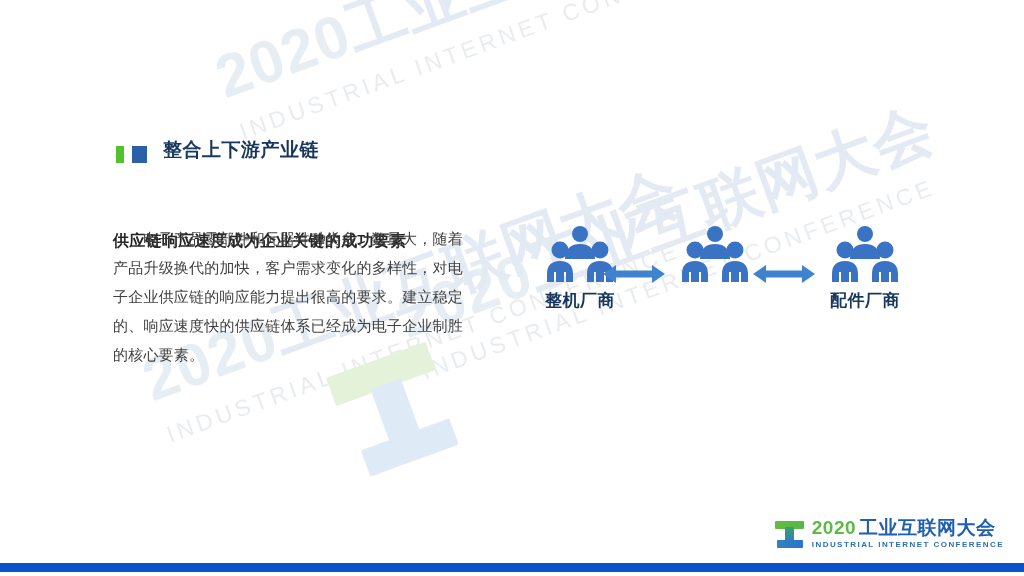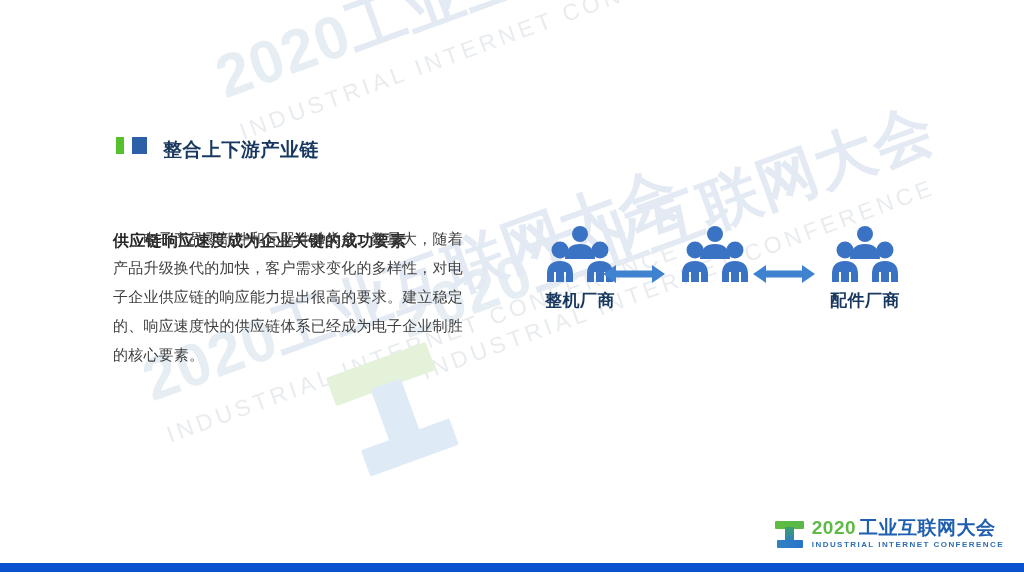--- a/index.html
+++ b/index.html
@@ -172,21 +172,21 @@
     position: absolute;
     inset: 0;
     z-index: 4;
   }
 
   .section-heading {
     position: absolute;
     left: 116px;
     top: 137px;
     display: flex;
-    align-items: flex-start;
+    align-items: flex-end;
     gap: 5px;
   }
   .sq-green {
     width: 8px;
     height: 17px;
     background: #55c22d;
     display: inline-block;
   }
   .sq-blue {
     width: 15px;

